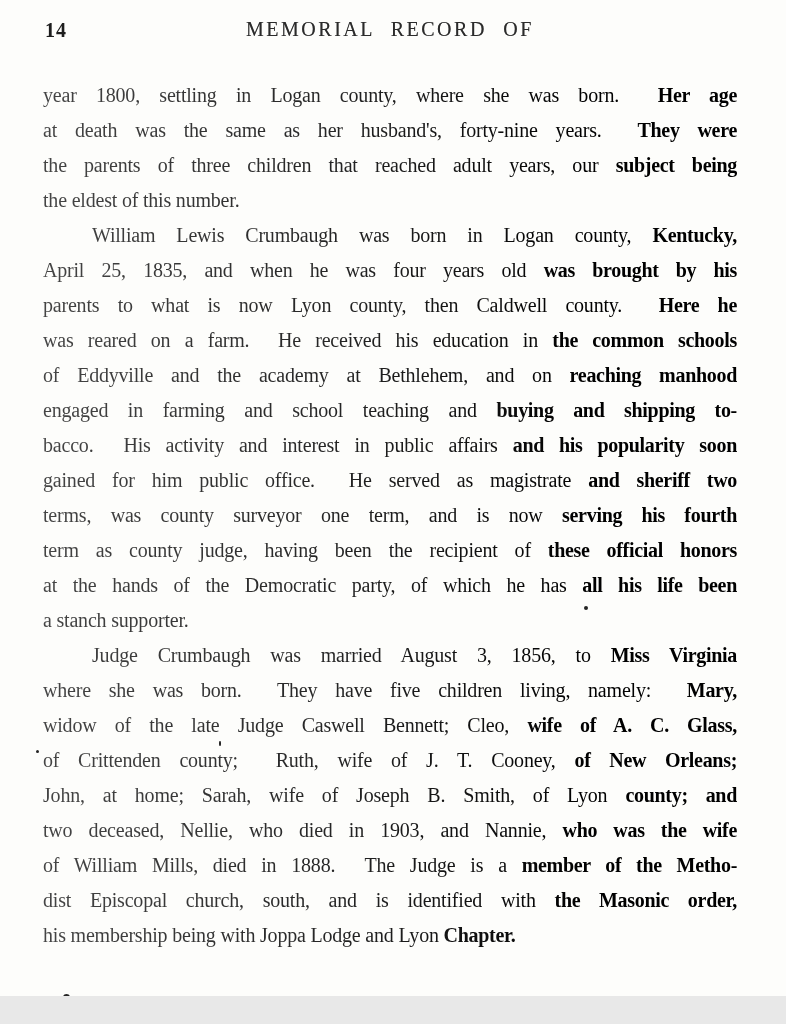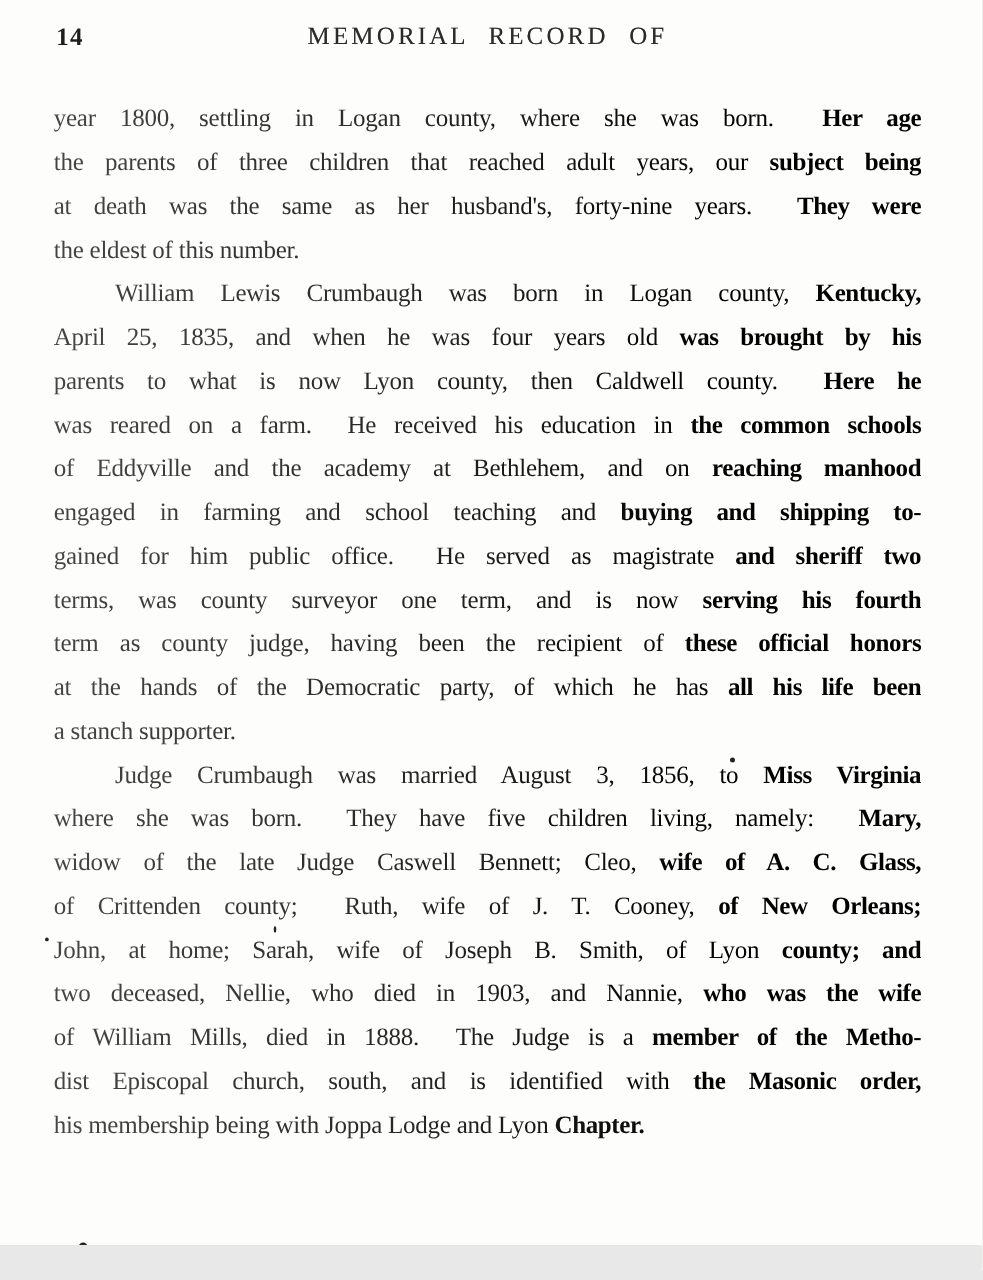--- a/index.html
+++ b/index.html
@@ -82,29 +82,30 @@
 <body>
 
 <div class="page">
   <header class="page-header">
     <span class="page-number">14</span>
     <span class="running-title">MEMORIAL RECORD OF</span>
   </header>
 
   <main class="page-body">
       <div class="line"><span>year 1800, settling in Logan county, where she was born.&nbsp;</span> <span class="ink-bold">Her age</span></div>
+      <div class="line"><span>at death was the same as her husband's, forty-nine years.&nbsp;</span> <span class="ink-bold">They were</span></div>
       <div class="line"><span>the parents of three children that reached adult years, our</span> <span class="ink-bold">subject being</span></div>
-      <div class="line"><span>at death was the same as her husband's, forty-nine years.&nbsp;</span> <span class="ink-bold">They were</span></div>
       <div class="line last"><span>the eldest of this number.</span></div>
       <div class="line indent"><span>William Lewis Crumbaugh was born in Logan county,</span> <span class="ink-bold">Kentucky,</span></div>
       <div class="line"><span>April 25, 1835, and when he was four years old</span> <span class="ink-bold">was brought by his</span></div>
       <div class="line"><span>parents to what is now Lyon county, then Caldwell county.&nbsp;</span> <span class="ink-bold">Here he</span></div>
       <div class="line"><span>was reared on a farm.&nbsp; He received his education in</span> <span class="ink-bold">the common schools</span></div>
       <div class="line"><span>of Eddyville and the academy at Bethlehem, and on</span> <span class="ink-bold">reaching manhood</span></div>
       <div class="line"><span>engaged in farming and school teaching and</span> <span class="ink-bold">buying and shipping to-</span></div>
+      <div class="line"><span>bacco.&nbsp; His activity and interest in public affairs</span> <span class="ink-bold">and his popularity soon</span></div>
       <div class="line"><span>gained for him public office.&nbsp; He served as magistrate</span> <span class="ink-bold">and sheriff two</span></div>
       <div class="line"><span>terms, was county surveyor one term, and is now</span> <span class="ink-bold">serving his fourth</span></div>
       <div class="line"><span>term as county judge, having been the recipient of</span> <span class="ink-bold">these official honors</span></div>
       <div class="line"><span>at the hands of the Democratic party, of which he has</span> <span class="ink-bold">all his life been</span></div>
       <div class="line last"><span>a stanch supporter.</span></div>
       <div class="line indent"><span>Judge Crumbaugh was married August 3, 1856, to</span> <span class="ink-bold">Miss Virginia</span></div>
       <div class="line"><span>where she was born.&nbsp; They have five children living, namely:&nbsp;</span> <span class="ink-bold">Mary,</span></div>
       <div class="line"><span>widow of the late Judge Caswell Bennett; Cleo,</span> <span class="ink-bold">wife of A. C. Glass,</span></div>
       <div class="line"><span>of Crittenden county;&nbsp; Ruth, wife of J. T. Cooney,</span> <span class="ink-bold">of New Orleans;</span></div>
       <div class="line"><span>John, at home; Sarah, wife of Joseph B. Smith, of Lyon</span> <span class="ink-bold">county; and</span></div>

